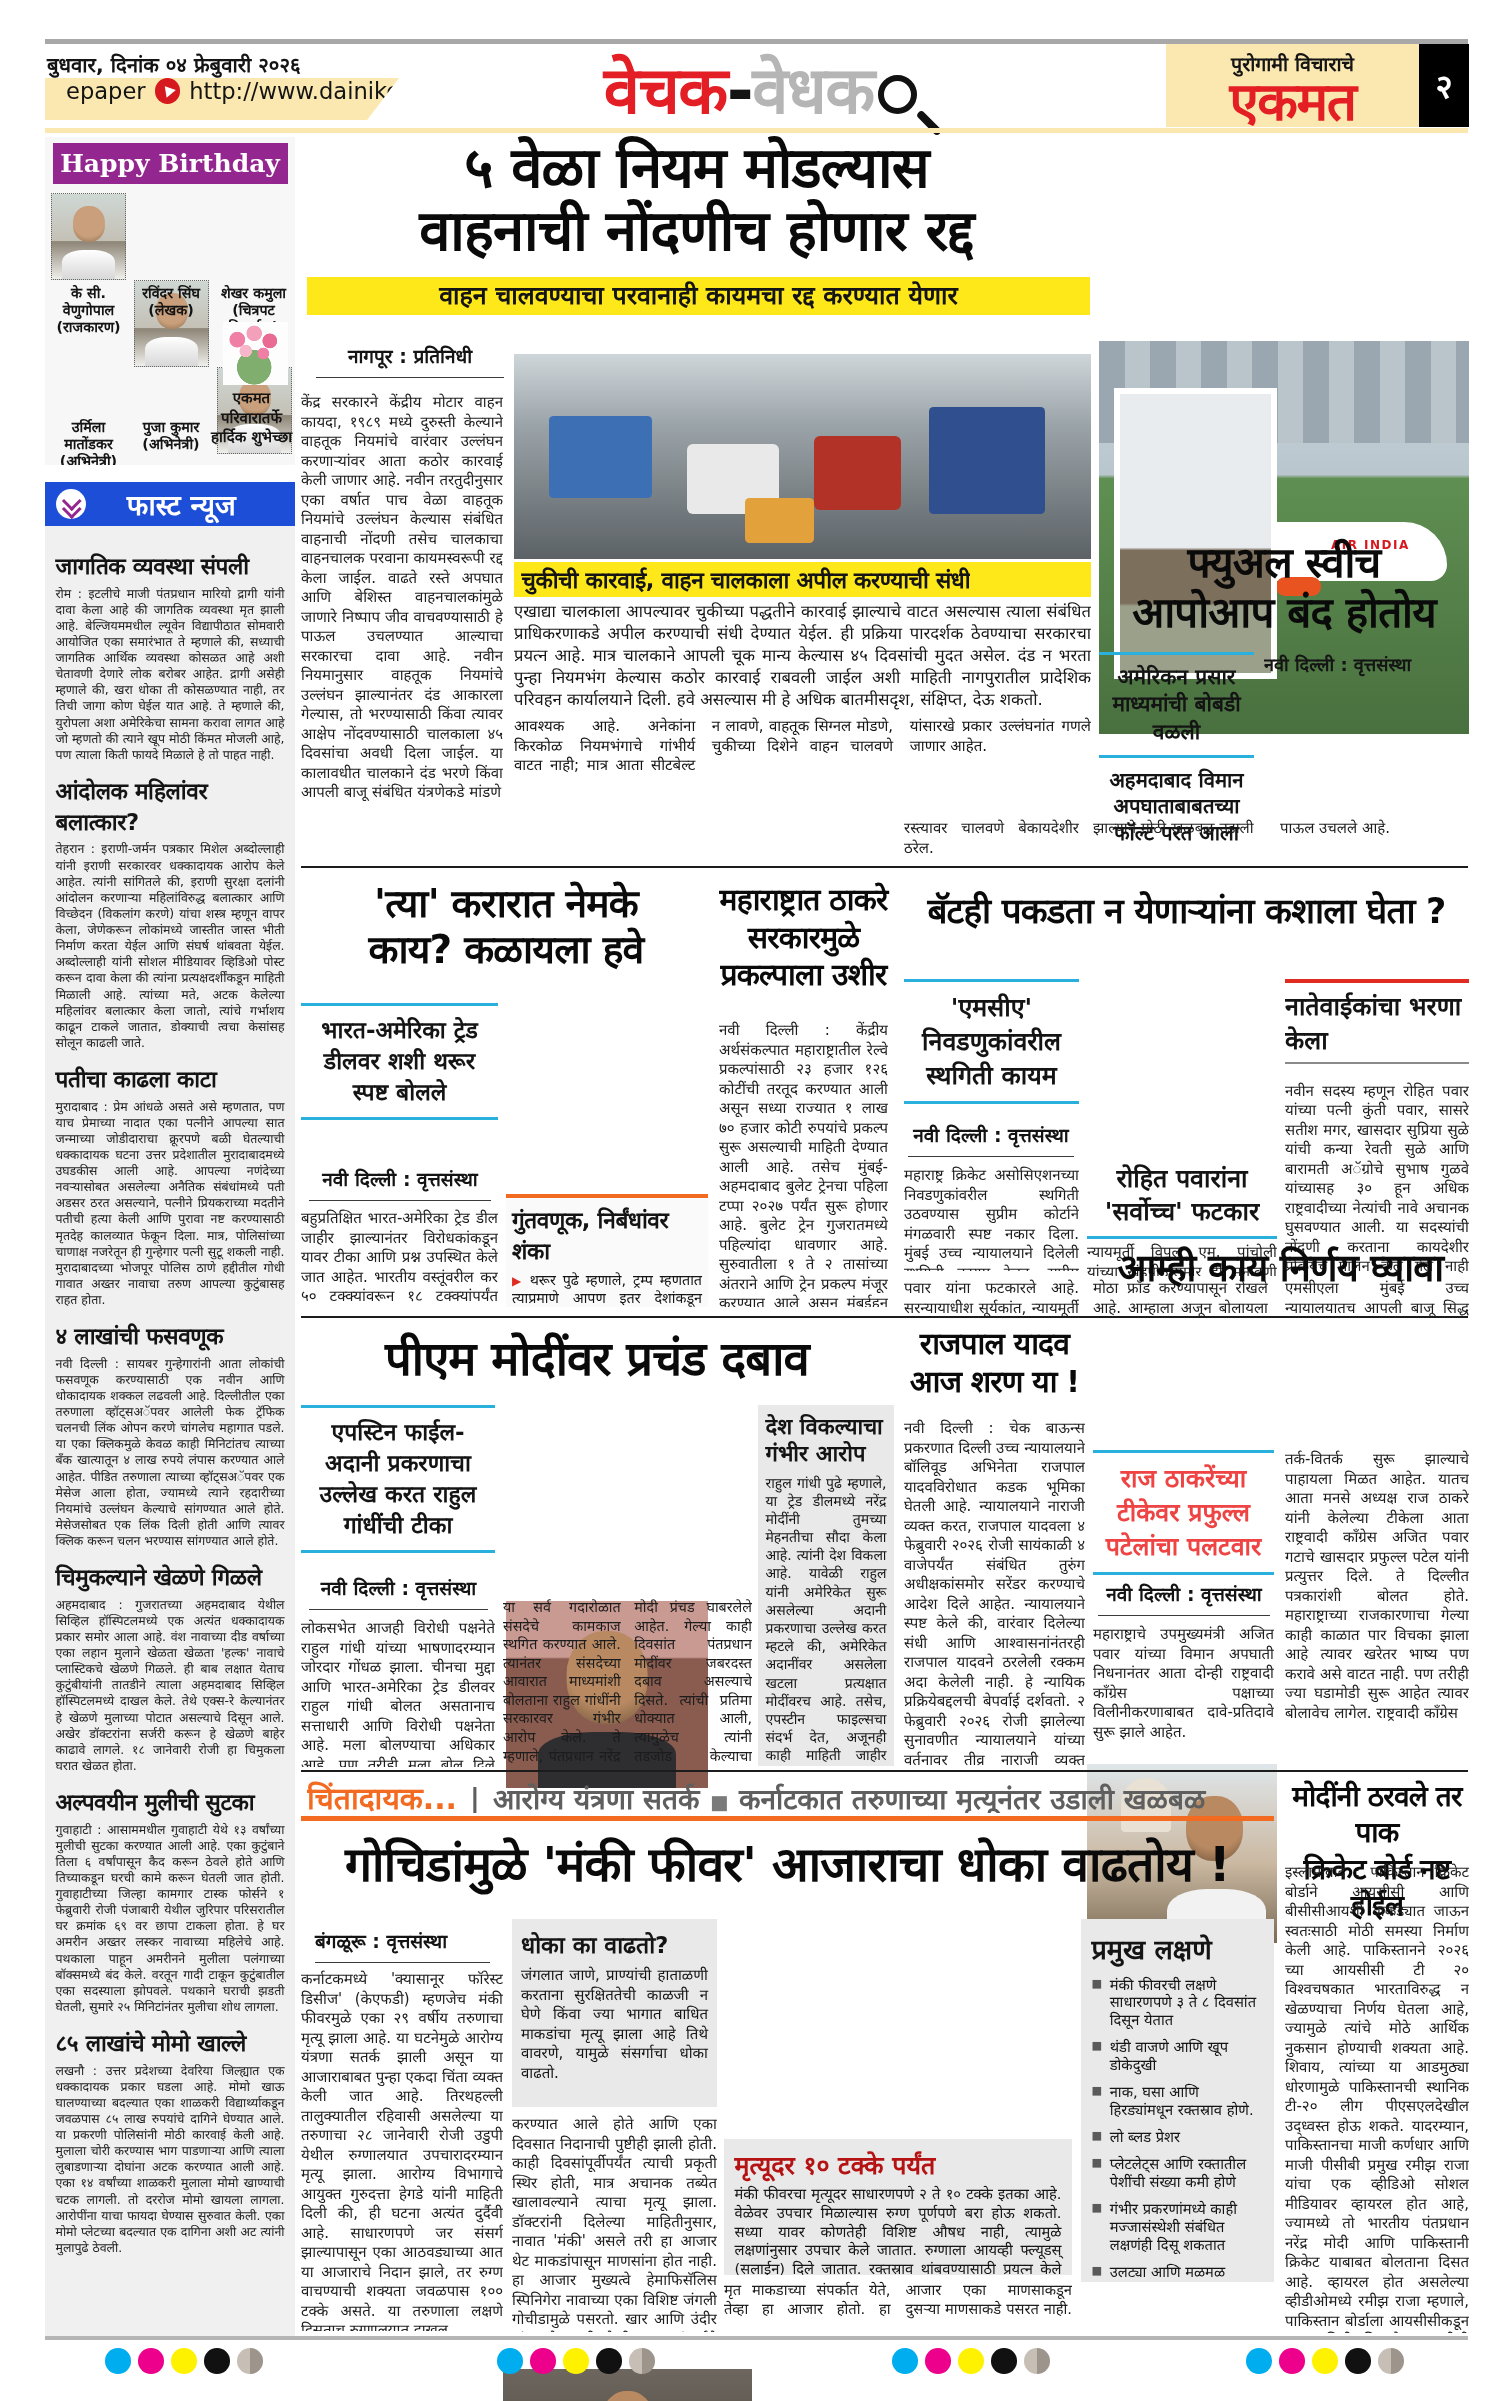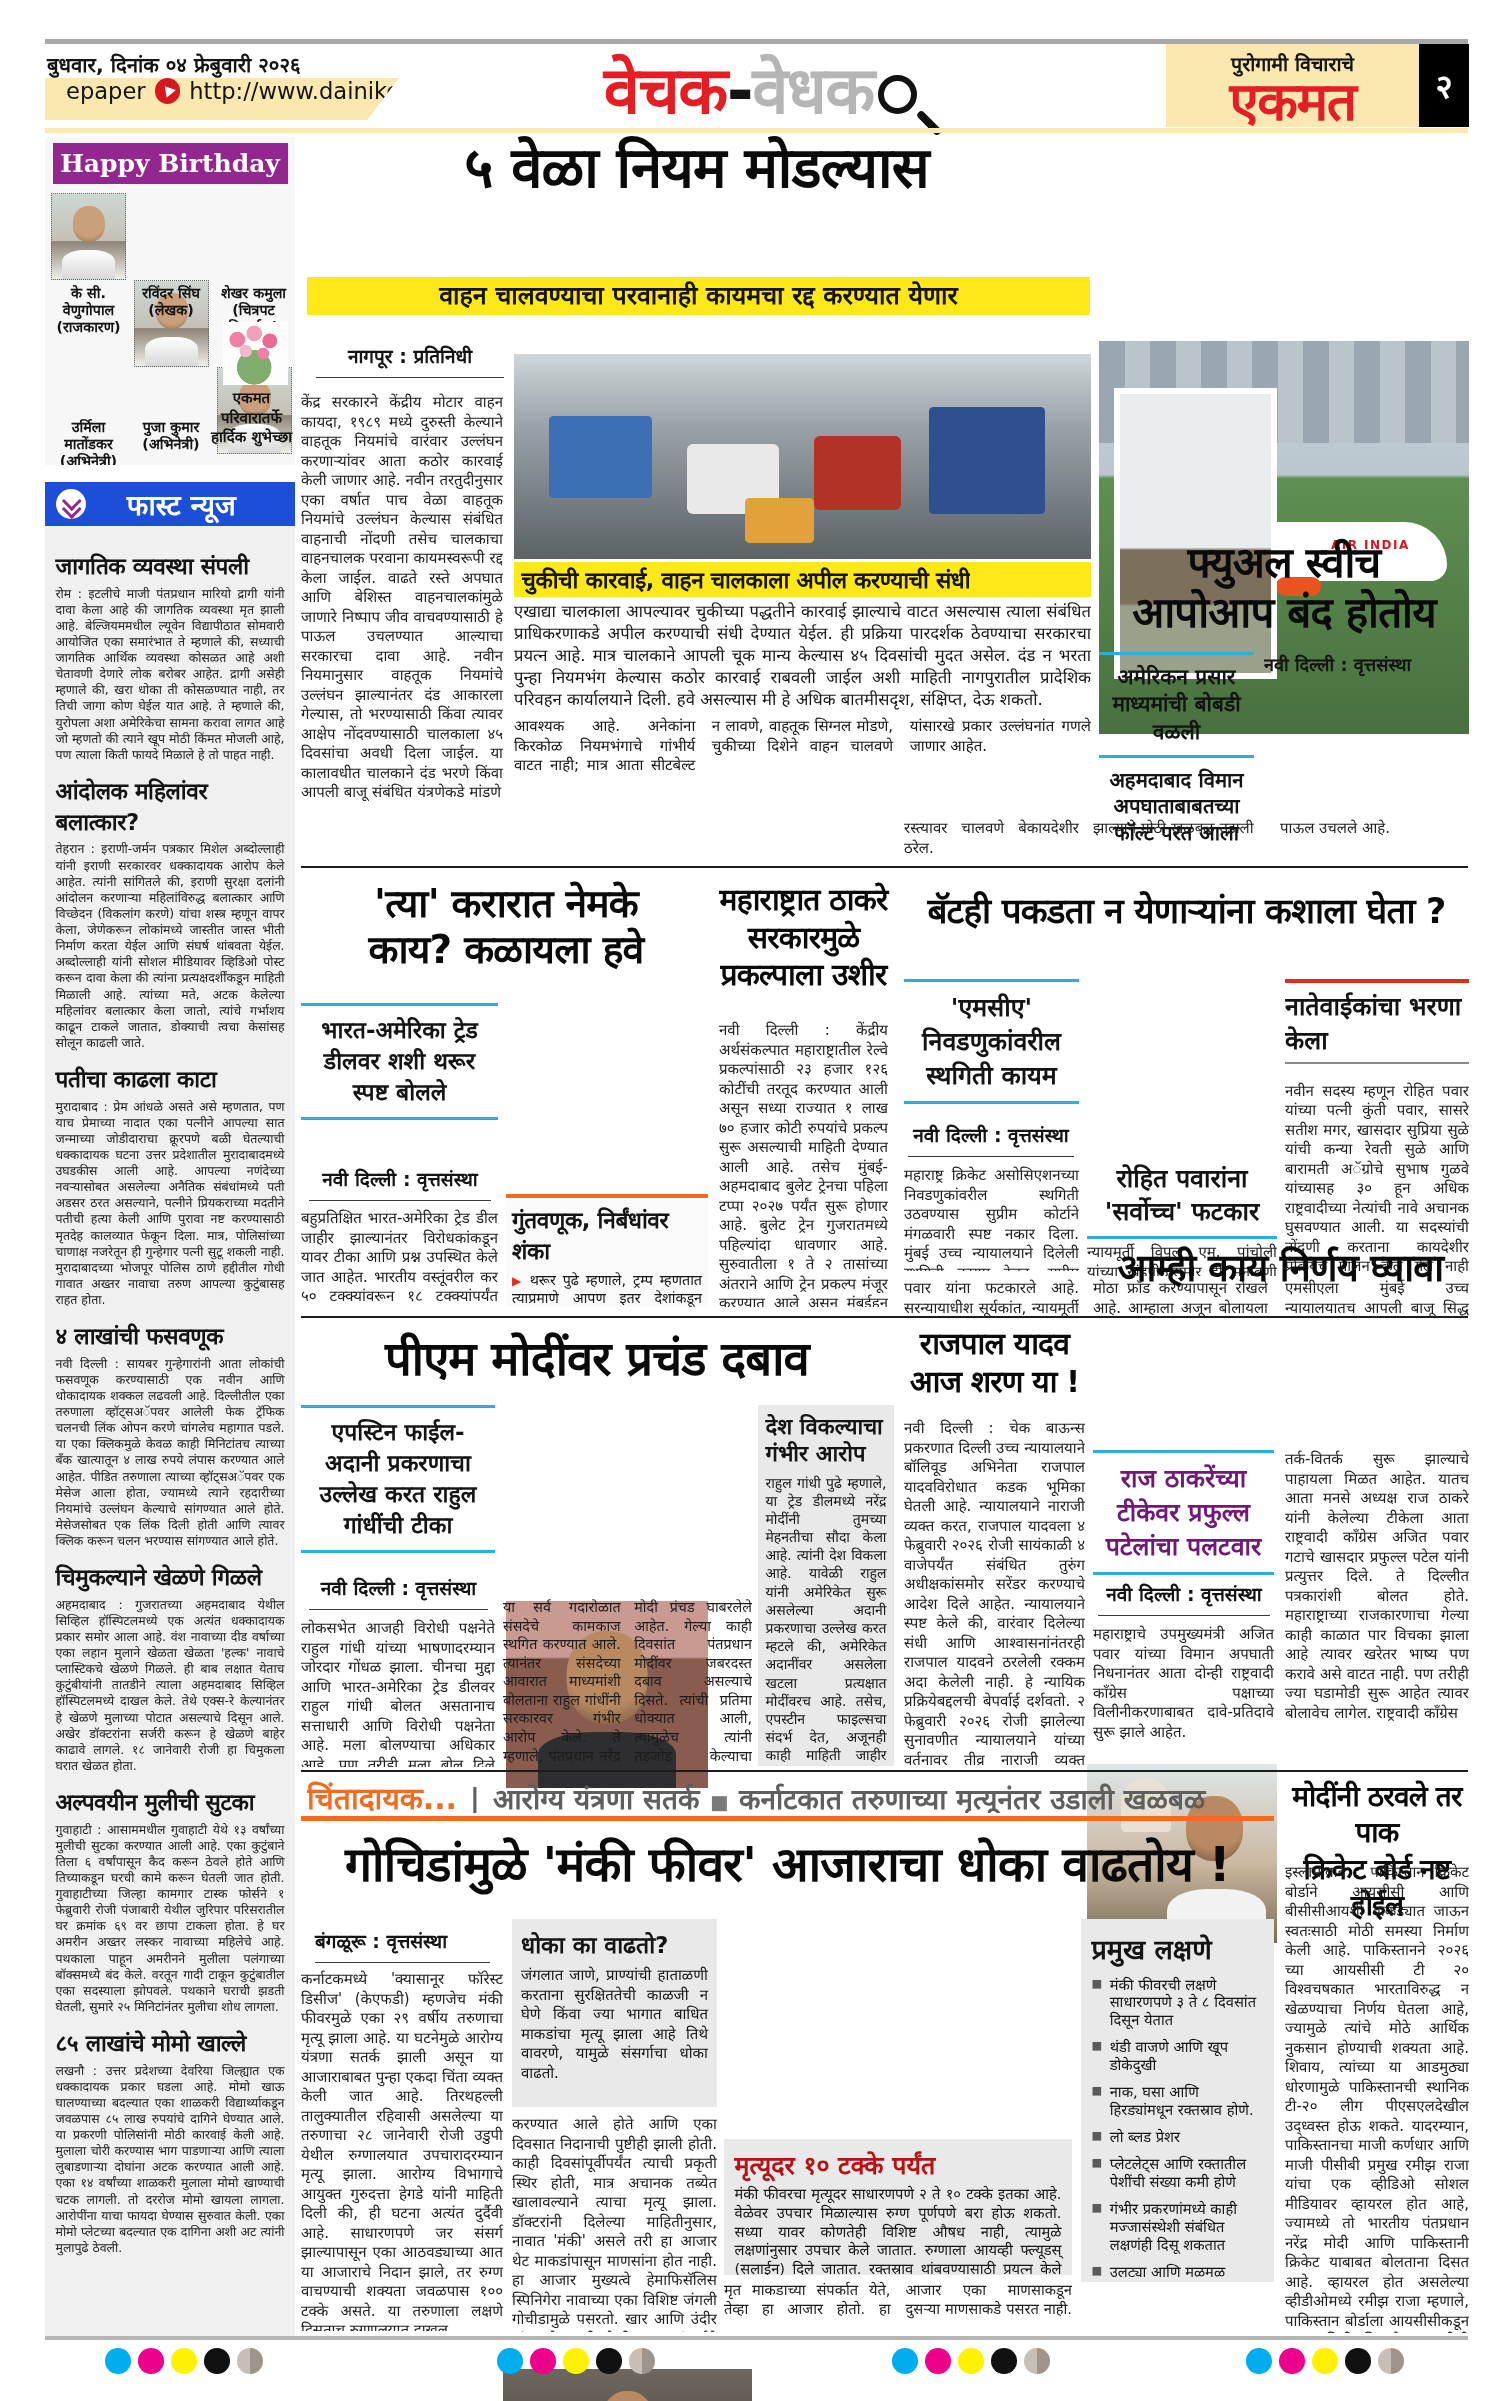--- a/index.html
+++ b/index.html
@@ -157,20 +157,21 @@
     <div class="fn-item-body">गुवाहाटी : आसाममधील गुवाहाटी येथे १३ वर्षांच्या मुलीची सुटका करण्यात आली आहे. एका कुटुंबाने तिला ६ वर्षांपासून कैद करून ठेवले होते आणि तिच्याकडून घरची कामे करून घेतली जात होती. गुवाहाटीच्या जिल्हा कामगार टास्क फोर्सने १ फेब्रुवारी रोजी पंजाबारी येथील जुरिपार परिसरातील घर क्रमांक ६९ वर छापा टाकला होता. हे घर अमरीन अख्तर लस्कर नावाच्या महिलेचे आहे. पथकाला पाहून अमरीनने मुलीला पलंगाच्या बॉक्समध्ये बंद केले. वरतून गादी टाकून कुटुंबातील एका सदस्याला झोपवले. पथकाने घराची झडती घेतली, सुमारे २५ मिनिटांनंतर मुलीचा शोध लागला.</div>
   </div>
   <div>
     <div class="fn-item-title">८५ लाखांचे मोमो खाल्ले</div>
     <div class="fn-item-body">लखनौ : उत्तर प्रदेशच्या देवरिया जिल्ह्यात एक धक्कादायक प्रकार घडला आहे. मोमो खाऊ घालण्याच्या बदल्यात एका शाळकरी विद्यार्थ्याकडून जवळपास ८५ लाख रुपयांचे दागिने घेण्यात आले. या प्रकरणी पोलिसांनी मोठी कारवाई केली आहे. मुलाला चोरी करण्यास भाग पाडणाऱ्या आणि त्याला लुबाडणाऱ्या दोघांना अटक करण्यात आली आहे. एका १४ वर्षांच्या शाळकरी मुलाला मोमो खाण्याची चटक लागली. तो दररोज मोमो खायला लागला. आरोपींना याचा फायदा घेण्यास सुरुवात केली. एका मोमो प्लेटच्या बदल्यात एक दागिना अशी अट त्यांनी मुलापुढे ठेवली.</div>
   </div>
 </div>
 
 <div class="abs c hl" style="left:301px;top:137px;width:791px;font-size:56px;line-height:1.12">
   <div>५ वेळा नियम मोडल्यास</div>
+  <div>वाहनाची नोंदणीच होणार रद्द</div>
 </div>
 <div class="abs c b" style="left:307px;top:277px;width:783px;height:38px;background:#ffe81a;font-size:25px;line-height:38px">वाहन चालवण्याचा परवानाही कायमचा रद्द करण्यात येणार</div>
 <div class="abs dateline c" style="left:316px;top:340px;width:188px">नागपूर : प्रतिनिधी</div>
 <div class="abs bt clip" style="left:301px;top:393px;width:202px;height:422px">केंद्र सरकारने केंद्रीय मोटार वाहन कायदा, १९८९ मध्ये दुरुस्ती केल्याने वाहतूक नियमांचे वारंवार उल्लंघन करणाऱ्यांवर आता कठोर कारवाई केली जाणार आहे. नवीन तरतुदीनुसार एका वर्षात पाच वेळा वाहतूक नियमांचे उल्लंघन केल्यास संबंधित वाहनाची नोंदणी तसेच चालकाचा वाहनचालक परवाना कायमस्वरूपी रद्द केला जाईल. वाढते रस्ते अपघात आणि बेशिस्त वाहनचालकांमुळे जाणारे निष्पाप जीव वाचवण्यासाठी हे पाऊल उचलण्यात आल्याचा सरकारचा दावा आहे. नवीन नियमानुसार वाहतूक नियमांचे उल्लंघन झाल्यानंतर दंड आकारला गेल्यास, तो भरण्यासाठी किंवा त्यावर आक्षेप नोंदवण्यासाठी चालकाला ४५ दिवसांचा अवधी दिला जाईल. या कालावधीत चालकाने दंड भरणे किंवा आपली बाजू संबंधित यंत्रणेकडे मांडणे</div>
 <div class="abs ph ph-traffic clip" style="left:514px;top:354px;width:577px;height:205px">
   <div class="abs" style="left:6%;top:30%;width:18%;height:40%;background:#3d6fb4;border-radius:4.5px"></div>
   <div class="abs" style="left:30%;top:44%;width:16%;height:34%;background:#e9e9e9;border-radius:6px"></div>
   <div class="abs" style="left:52%;top:40%;width:15%;height:36%;background:#b23227;border-radius:6px"></div>
   <div class="abs" style="left:72%;top:26%;width:20%;height:52%;background:#2f4f8f;border-radius:4.5px"></div>
   <div class="abs" style="left:40%;top:70%;width:12%;height:22%;background:#e2a13a;border-radius:4.5px"></div>
@@ -272,21 +273,21 @@
 
 <div class="abs c hl" style="left:904px;top:1325px;width:181px;font-size:30px;line-height:1.25">
   <div>राजपाल यादव</div>
   <div>आज शरण या !</div>
 </div>
 <div class="abs bt clip" style="left:904px;top:1419px;width:181px;height:348px">नवी दिल्ली : चेक बाऊन्स प्रकरणात दिल्ली उच्च न्यायालयाने बॉलिवूड अभिनेता राजपाल यादवविरोधात कडक भूमिका घेतली आहे. न्यायालयाने नाराजी व्यक्त करत, राजपाल यादवला ४ फेब्रुवारी २०२६ रोजी सायंकाळी ४ वाजेपर्यंत संबंधित तुरुंग अधीक्षकांसमोर सरेंडर करण्याचे आदेश दिले आहेत. न्यायालयाने स्पष्ट केले की, वारंवार दिलेल्या संधी आणि आश्वासनांनंतरही राजपाल यादवने ठरलेली रक्कम अदा केलेली नाही. हे न्यायिक प्रक्रियेबद्दलची बेपर्वाई दर्शवतो. २ फेब्रुवारी २०२६ रोजी झालेल्या सुनावणीत न्यायालयाने यांच्या वर्तनावर तीव्र नाराजी व्यक्त केली. तक्रारदार कंपनी मेसर्स मुरली प्रोजेक्ट्स प्रायव्हेट लिमिटेड यांना पैसे देण्याचे आश्वासन वारंवार दिले होते.</div>
 
 <div class="abs c hl" style="left:1093px;top:1246px;width:375px;font-size:38px;line-height:1.2">
   <div>आम्ही काय निर्णय घ्यावा</div>
 </div>
-<div class="abs blue-rules c b" style="left:1093px;top:1450px;width:181px;font-size:25px;line-height:1.35;color:#701a75">राज ठाकरेंच्या टीकेवर प्रफुल्ल पटेलांचा पलटवार</div>
+<div class="abs blue-rules c b" style="left:1093px;top:1450px;width:181px;font-size:25px;line-height:1.35;color:#ef4444">राज ठाकरेंच्या टीकेवर प्रफुल्ल पटेलांचा पलटवार</div>
 <div class="abs dateline c" style="left:1098px;top:1578px;width:172px">नवी दिल्ली : वृत्तसंस्था</div>
 <div class="abs bt clip" style="left:1093px;top:1625px;width:181px;height:142px">महाराष्ट्राचे उपमुख्यमंत्री अजित पवार यांच्या विमान अपघाती निधनानंतर आता दोन्ही राष्ट्रवादी काँग्रेस पक्षाच्या विलीनीकरणाबाबत दावे-प्रतिदावे सुरू झाले आहेत.</div>
 <div class="abs bt clip" style="left:1285px;top:1450px;width:184px;height:316px">तर्क-वितर्क सुरू झाल्याचे पाहायला मिळत आहेत. यातच आता मनसे अध्यक्ष राज ठाकरे यांनी केलेल्या टीकेला आता राष्ट्रवादी काँग्रेस अजित पवार गटाचे खासदार प्रफुल्ल पटेल यांनी प्रत्युत्तर दिले. ते दिल्लीत पत्रकारांशी बोलत होते. महाराष्ट्राच्या राजकारणाचा गेल्या काही काळात पार विचका झाला आहे त्यावर खरेतर भाष्य पण करावे असे वाटत नाही. पण तरीही ज्या घडामोडी सुरू आहेत त्यावर बोलावेच लागेल. राष्ट्रवादी काँग्रेस</div>
 
 <div class="abs rule-dark" style="left:301px;top:1770px;width:1167px;height:2.3px"></div>
 <div class="abs nowrap clip" style="left:307px;top:1777px;width:967px;height:36px">
   <span class="kick-orange">चिंतादायक...</span>
   <span class="kick-gray" style="margin:0 9px">|</span>
   <span class="kick-gray">आरोग्य यंत्रणा सतर्क</span><span class="kick-sq"></span><span class="kick-gray">कर्नाटकात तरुणाच्या मृत्यूनंतर उडाली खळबळ</span>
 </div>

